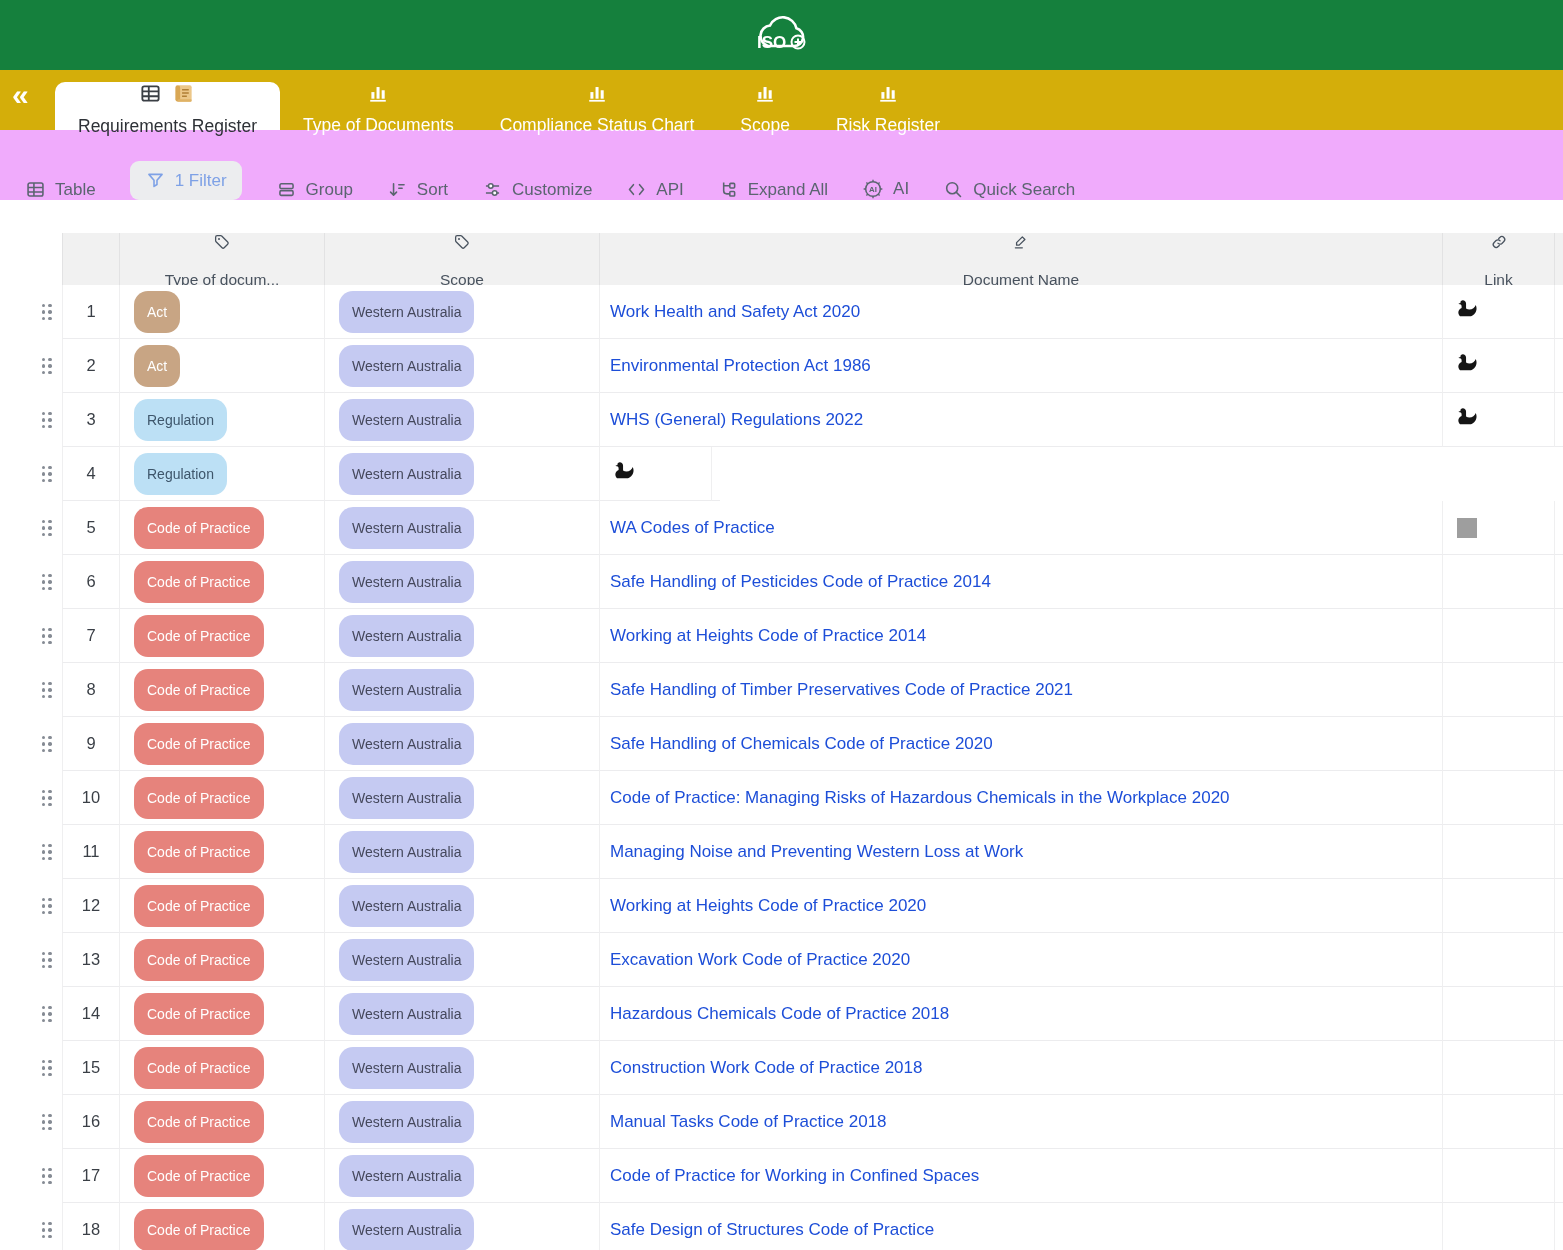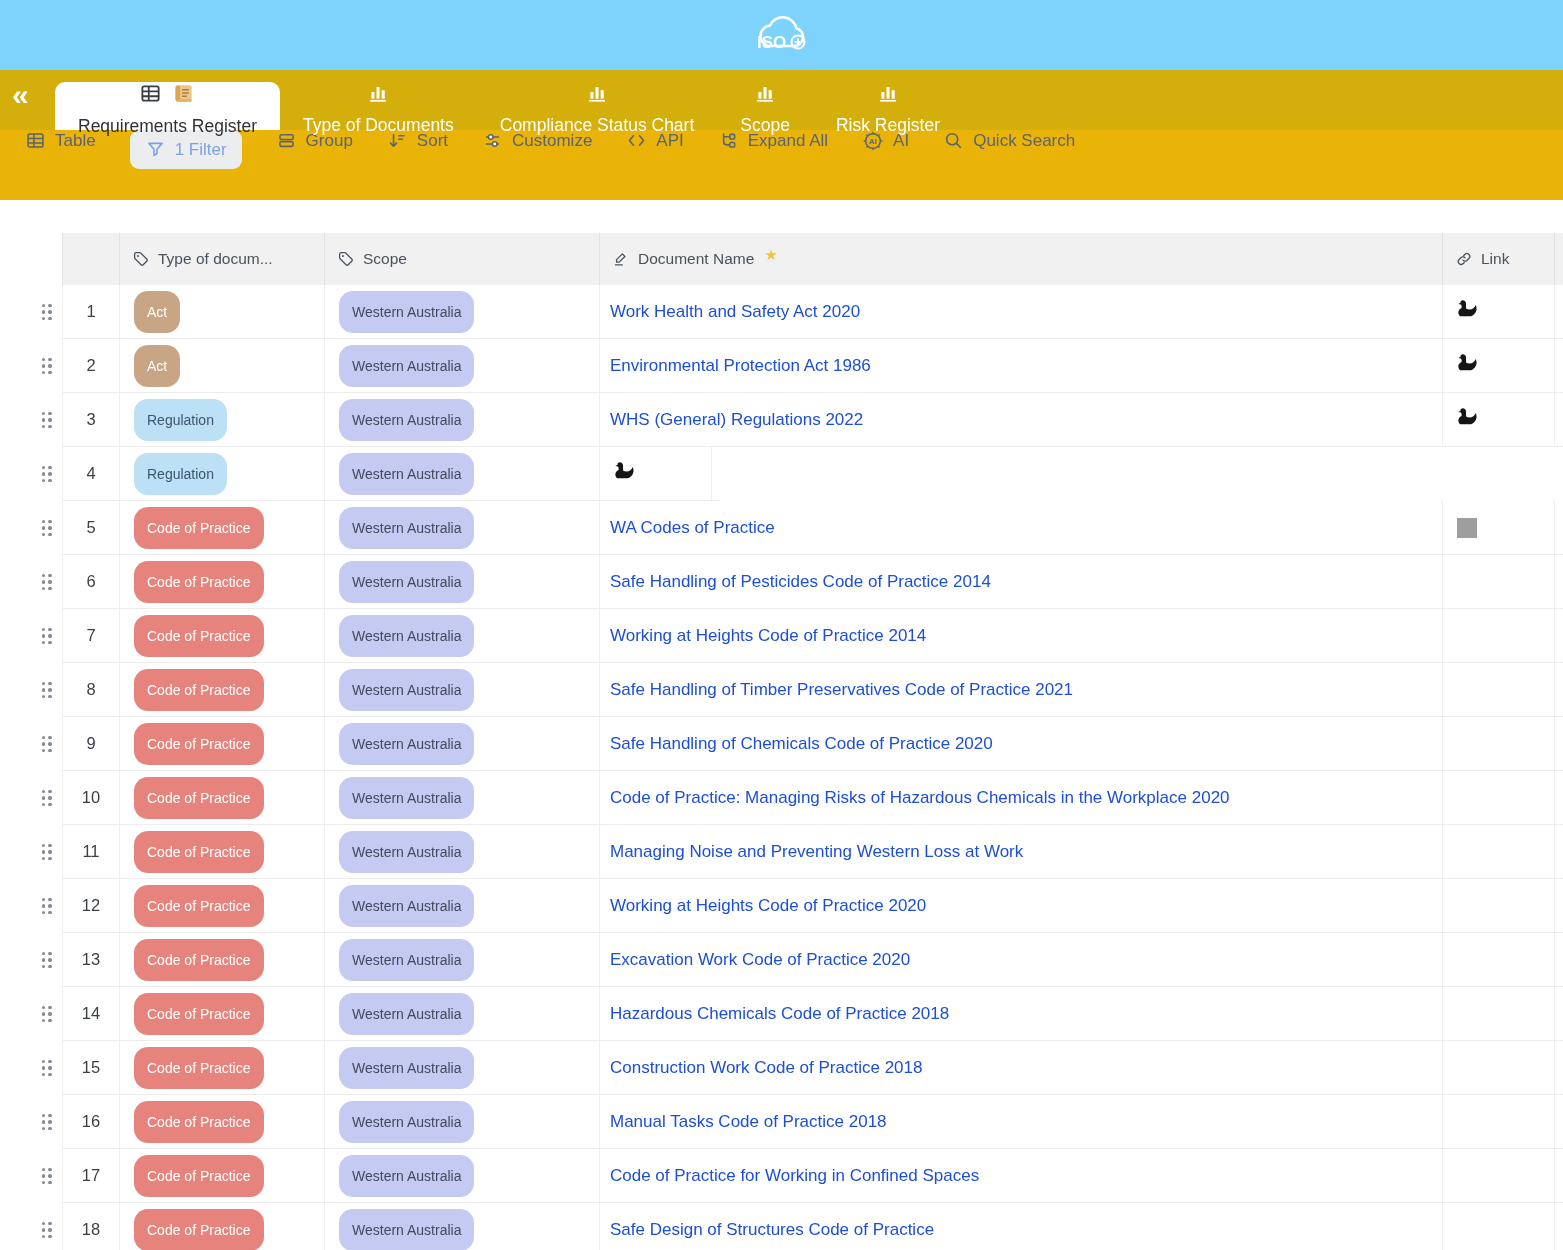--- a/index.html
+++ b/index.html
@@ -14,32 +14,32 @@
   .tabstrip{height:60px;background:#D4AE0A;display:flex;align-items:flex-end;position:relative;}
   .collapse-btn{position:absolute;left:12px;top:8px;color:#fff;font-size:30px;font-weight:bold;
                 line-height:34px;cursor:pointer;letter-spacing:-2px;}
   .tabs{display:flex;align-items:flex-end;margin-left:55px;height:100%;}
   .tab{height:48px;display:flex;align-items:center;gap:11px;padding:0 23px;color:#fff;
        font-size:17.5px;white-space:nowrap;cursor:pointer;flex-direction:column;}
   .tab.active{background:#fff;border-radius:10px 10px 0 0;color:#2E3237;}
   .tab .tab-icon{display:flex;align-items:center;gap:10px;}
 
   
-  .toolbar{height:70px;background:#eab308;display:flex;align-items:flex-start;padding-left:25px;
+  .toolbar{height:70px;background:#f0abfc;display:flex;align-items:flex-end;padding-left:25px;
            gap:34px;color:#5B6470;font-size:17px;}
   .titem{display:flex;align-items:center;gap:9px;cursor:pointer;white-space:nowrap;}
   .titem svg{flex:0 0 auto;}
   .filter-pill{background:#ECEDEF;border-radius:9px;padding:9px 15px;color:#7EA1E6;}
 
   
   .tablewrap{position:absolute;top:233px;left:0;width:1563px;}
   .thead{display:flex;height:52px;}
-  .th{background:#F1F1F1;border-right:1px solid #E2E2E3;display:flex;align-items:center;gap:8px;
+  .th{background:#F1F1F1;border-right:1px solid #E2E2E3;display:flex;align-items:center;gap:20px;
       color:#48525E;font-size:15.5px;padding:0 12px;box-sizing:border-box;white-space:nowrap;
-      overflow:hidden;cursor:pointer;}
+      overflow:hidden;cursor:pointer;flex-direction:column;}
   .th svg{flex:0 0 auto;}
   .gutter{width:62px;flex:0 0 62px;background:#fff;display:flex;align-items:center;
           justify-content:flex-end;padding-right:10px;box-sizing:border-box;}
   .th.num{width:58px;flex:0 0 58px;border-left:1px solid #E2E2E3;}
   .th.type{width:205px;flex:0 0 205px;}
   .th.scope{width:275px;flex:0 0 275px;}
   .th.name{width:843px;flex:0 0 843px;}
   .th.link{width:112px;flex:0 0 112px;}
   .th.sliver{width:8px;flex:0 0 8px;border-right:none;padding:0;}
 
@@ -62,21 +62,21 @@
   .grip i{width:3.5px;height:3.5px;background:#858B94;border-radius:50%;}
 
   .star{color:#F3C338;font-size:15px;margin-left:2px;margin-top:-8px;}
   .graysq{width:20px;height:20px;background:#9E9E9E;}
 </style>
 </head>
 <body>
 
 <div class="app">
 
-  <div class="topbar" style="background: #7dd3fc;">
+  <div class="topbar" style="background: #15803d;">
     <div class="logo">
       <svg width="72" height="46" viewBox="0 0 72 46">
         <path d="M22 34 h26 a9 9 0 0 0 2.4-17.7 A14 14 0 0 0 24 13.5 A10.5 10.5 0 0 0 22 34 Z" fill="none" stroke="#FFFFFF" stroke-width="2.6"></path>
         <text x="11" y="36" font-family="Liberation Sans, sans-serif" font-size="17" font-weight="bold" fill="#FFFFFF">ISO</text>
         <circle cx="52" cy="30" r="6.5" fill="none" stroke="#FFFFFF" stroke-width="2"></circle>
         <path d="M52 26.5v7 M48.5 30h7" stroke="#FFFFFF" stroke-width="2"></path>
       </svg>
     </div>
   </div>
 

